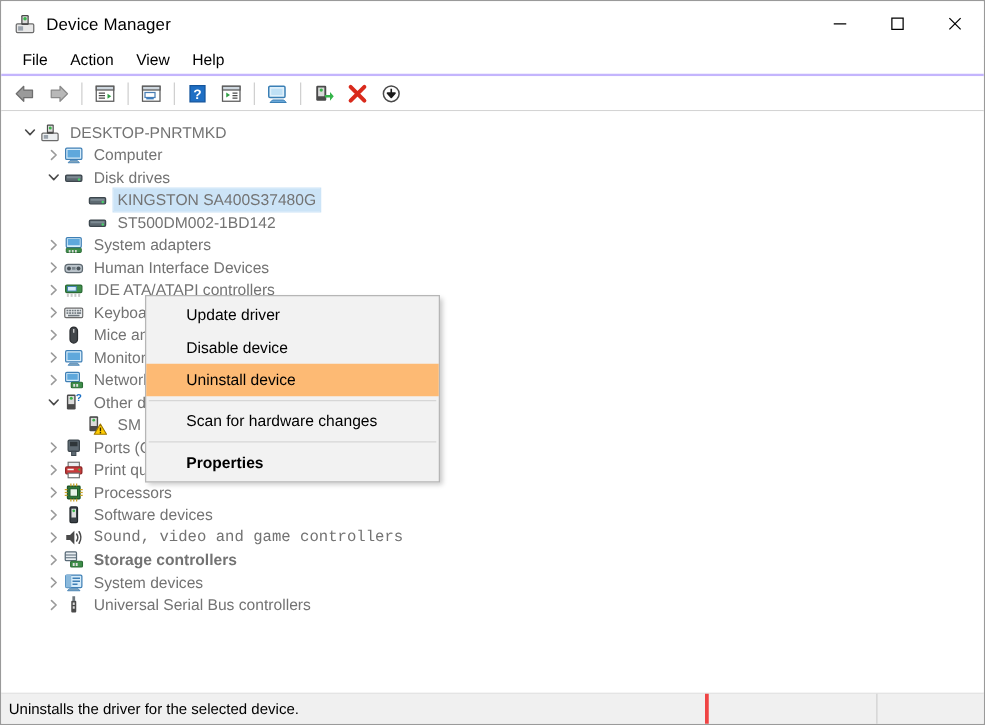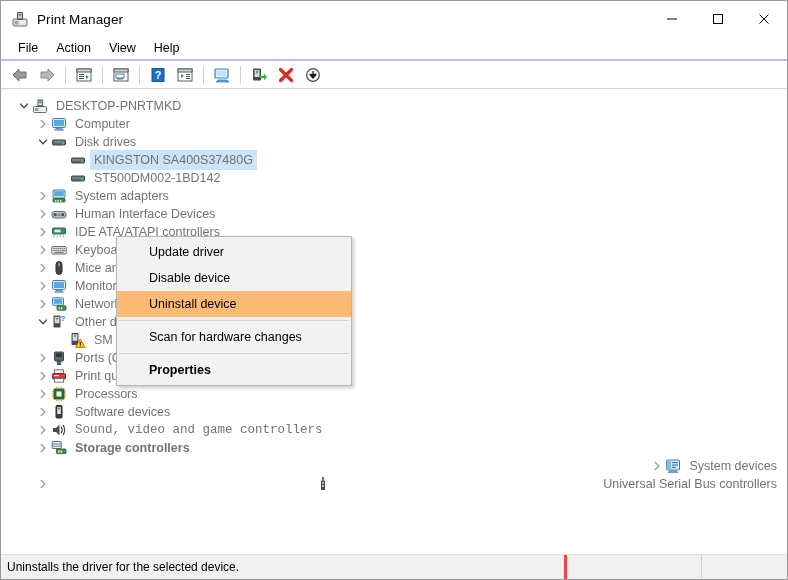--- a/index.html
+++ b/index.html
@@ -219,21 +219,21 @@
   <div class="titlebar">
     <div class="title-icon">
       <svg width="18" height="18" viewBox="0 0 18 18">
         <rect x="2" y="9" width="14" height="7" rx="1" fill="#e8e8e8" stroke="#6b6b6b" stroke-width="1"></rect>
         <rect x="3.5" y="11" width="4" height="3.5" fill="#9aa3ad"></rect>
         <rect x="6" y="2" width="6" height="8" rx="1" fill="#4a4a4a"></rect>
         <rect x="7" y="3" width="4" height="5.5" fill="#d9d9d9"></rect>
         <circle cx="9" cy="5" r="1.4" fill="#3ab54a"></circle>
       </svg>
     </div>
-    <div class="title-text">Print Manager</div>
+    <div class="title-text">Device Manager</div>
     <div class="win-buttons">
       <div class="win-btn">
         <svg width="12" height="12" viewBox="0 0 12 12">
             <line x1="1" y1="6" x2="11" y2="6" stroke="#000" stroke-width="1"></line>
           </svg>
       </div>
       <div class="win-btn">
         <svg width="12" height="12" viewBox="0 0 12 12">
             <rect x="1.5" y="1.5" width="9" height="9" fill="none" stroke="#000" stroke-width="1"></rect>
           </svg>
@@ -616,37 +616,37 @@
             <span class="ico"><svg width="16" height="16" viewBox="0 0 16 16">
                 <rect x="1.2" y="1.5" width="9" height="7" rx="0.8" fill="#e8eef2" stroke="#5a6b78" stroke-width="1"></rect>
                 <path d="M1.2 4 L10.2 4" stroke="#5a6b78" stroke-width="0.8"></path>
                 <path d="M1.2 6.2 L10.2 6.2" stroke="#5a6b78" stroke-width="0.8"></path>
                 <rect x="5.5" y="9" width="9.5" height="4.6" rx="0.8" fill="#3f8f4a" stroke="#2a6b34" stroke-width="0.9"></rect>
                 <rect x="7.2" y="10.4" width="1.5" height="2.4" fill="#e0e0e0"></rect>
                 <rect x="9.6" y="10.4" width="1.5" height="2.4" fill="#e0e0e0"></rect>
               </svg></span>
             <span class="node-label">Storage controllers</span>
           </div>
-          <div class="node" style="padding-left: 27px; justify-content: flex-end;">
+          <div class="node" style="padding-left: 27px;">
             <div class="chev">
               <svg width="10" height="10" viewBox="0 0 10 10">
                 <path d="M3.2 1.5 L6.9 5 L3.2 8.5" fill="none" stroke="#9a9a9a" stroke-width="1.3" stroke-linecap="round" stroke-linejoin="round"></path>
               </svg>
             </div>
             <span class="ico"><svg width="16" height="16" viewBox="0 0 16 16">
                 <rect x="1.5" y="2" width="13" height="10" rx="1" fill="#d6ecfa" stroke="#3f7fb5" stroke-width="1"></rect>
                 <rect x="1.5" y="2" width="4.5" height="10" fill="#8ab9dc"></rect>
                 <rect x="7" y="4" width="6" height="1.2" fill="#3f7fb5"></rect>
                 <rect x="7" y="6.4" width="6" height="1.2" fill="#3f7fb5"></rect>
                 <rect x="7" y="8.8" width="4" height="1.2" fill="#3f7fb5"></rect>
                 <path d="M4.5 13 L11.5 13 L13 14.6 L3 14.6 Z" fill="#8aaabf" stroke="#3f7fb5" stroke-width="0.7"></path>
               </svg></span>
             <span class="node-label">System devices</span>
           </div>
-          <div class="node" style="padding-left: 27px; justify-content: space-between;">
+          <div class="node" style="padding-left: 27px;">
             <div class="chev">
               <svg width="10" height="10" viewBox="0 0 10 10">
                 <path d="M3.2 1.5 L6.9 5 L3.2 8.5" fill="none" stroke="#9a9a9a" stroke-width="1.3" stroke-linecap="round" stroke-linejoin="round"></path>
               </svg>
             </div>
             <span class="ico"><svg width="16" height="16" viewBox="0 0 16 16">
                 <rect x="6" y="4.5" width="4" height="9.5" rx="0.8" fill="#4a4a4a"></rect>
                 <rect x="6.9" y="1" width="2.2" height="3.8" fill="#6e767c"></rect>
                 <rect x="7.2" y="6" width="1.6" height="2" fill="#d9d9d9"></rect>
                 <rect x="7.2" y="9" width="1.6" height="2" fill="#d9d9d9"></rect>

